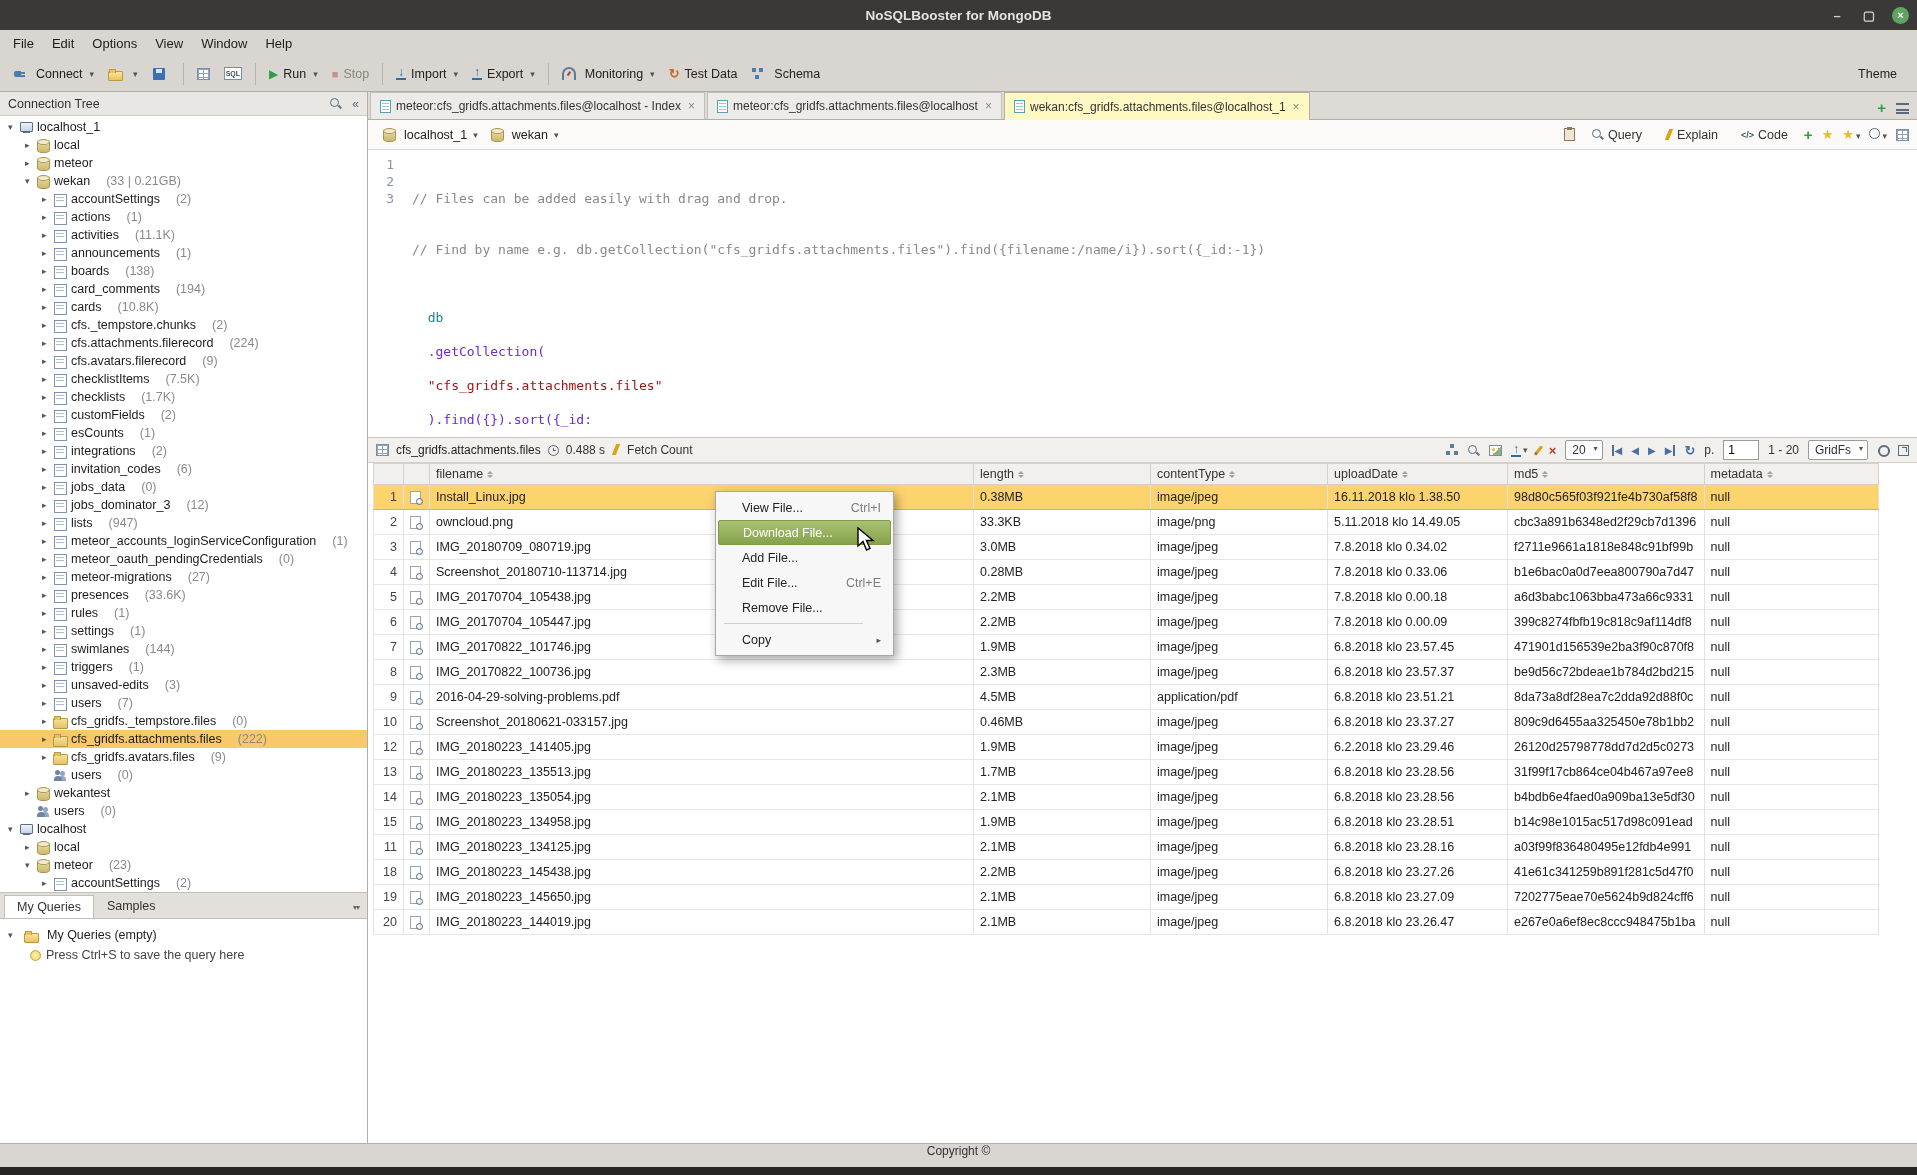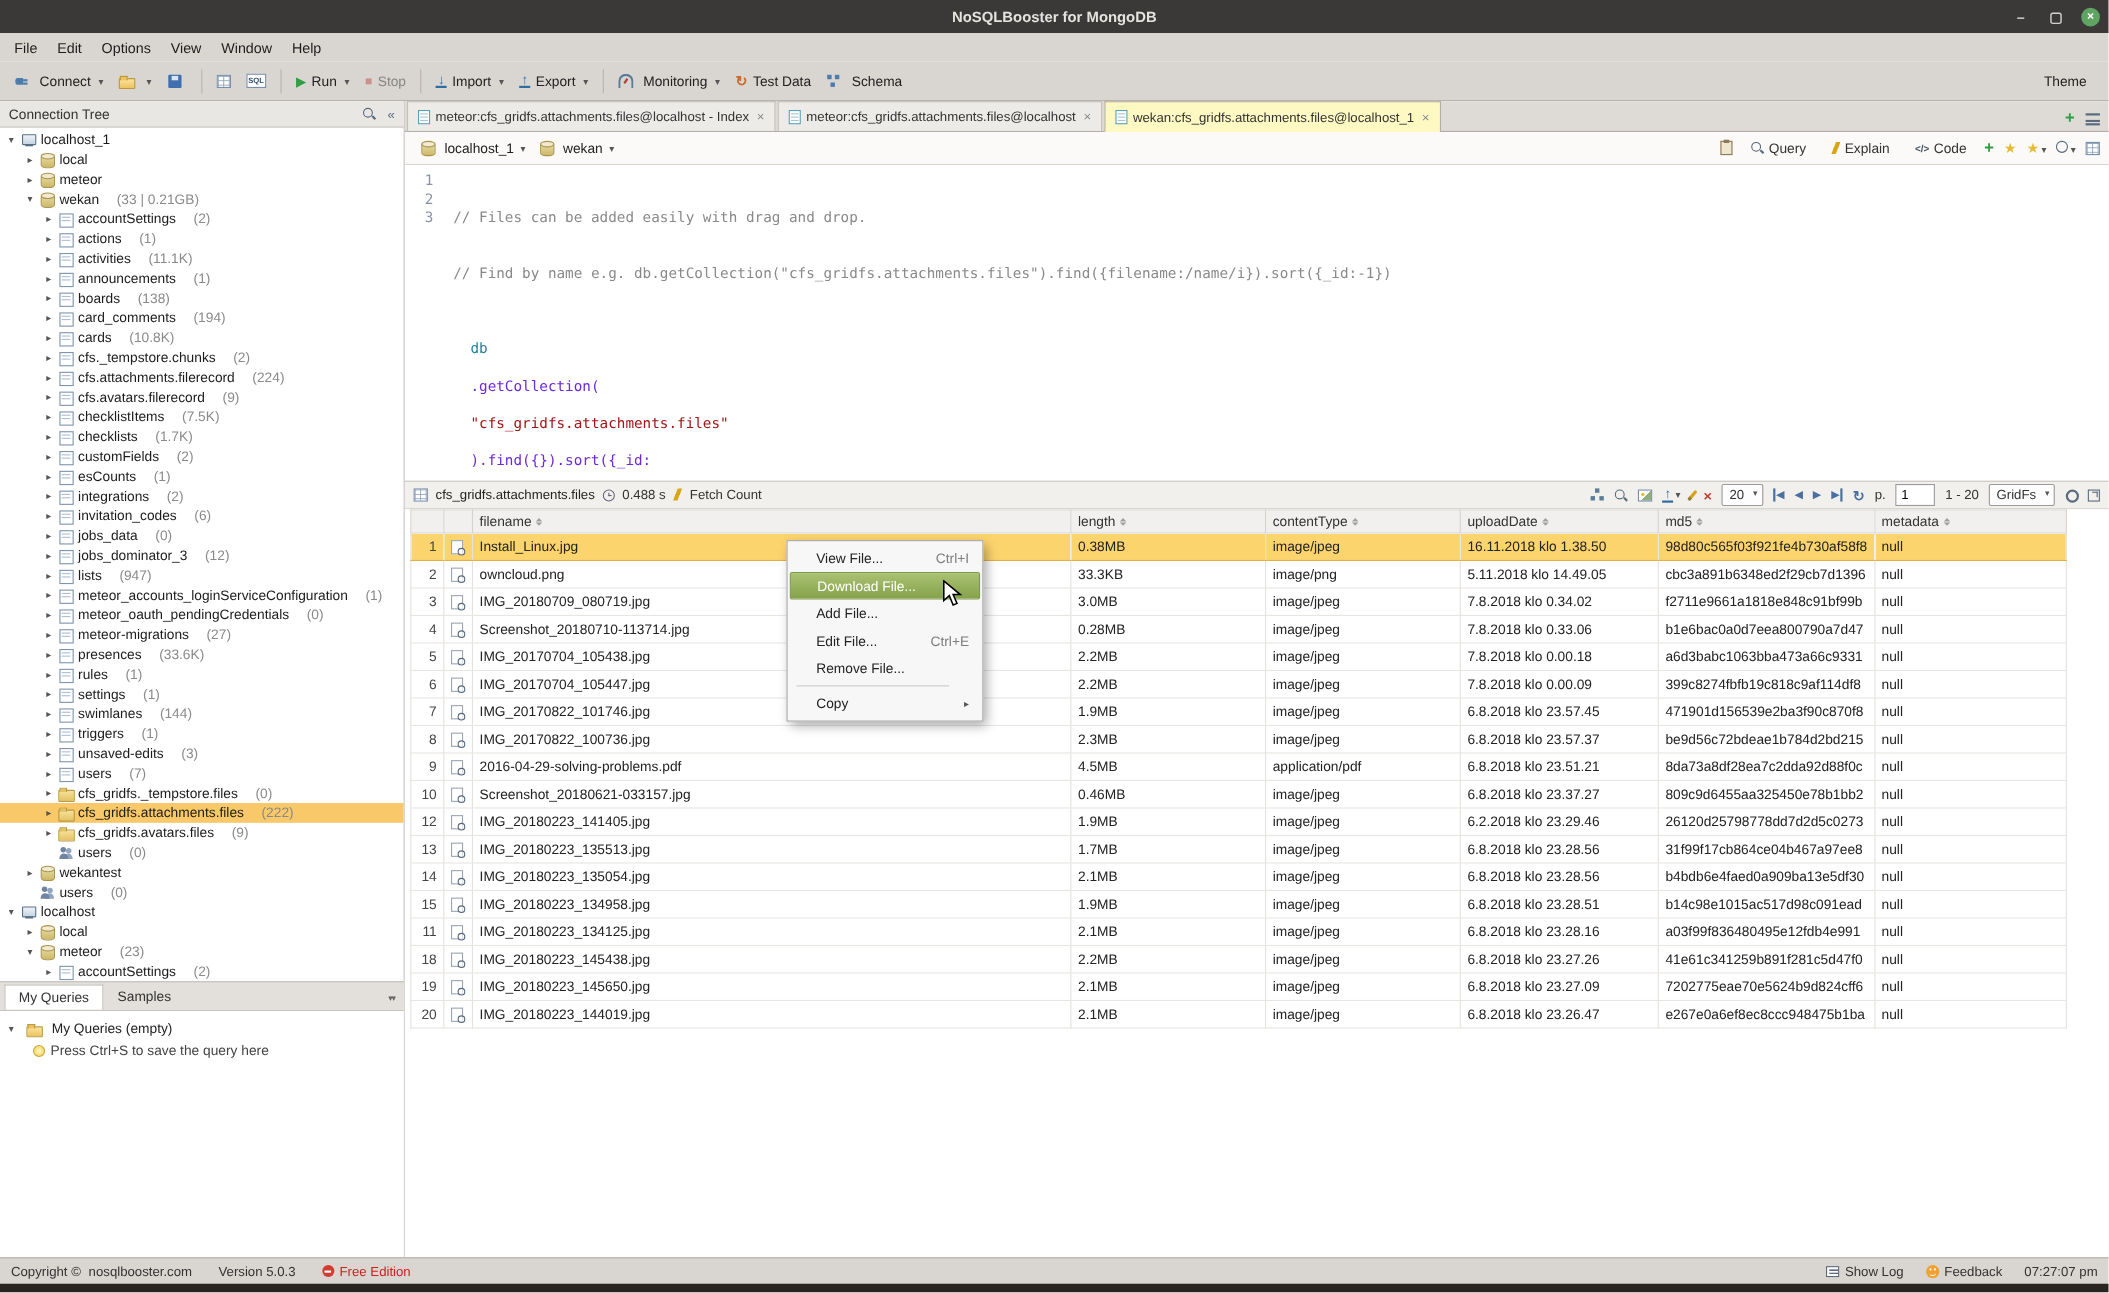--- a/index.html
+++ b/index.html
@@ -156,21 +156,21 @@
 
   
   .context-menu { position:absolute; left:715px; top:491px; width:179px; background:#f7f7f7; border:1px solid #a8a8a8; box-shadow:3px 4px 10px rgba(0,0,0,.35); padding:3px 2px; z-index:50; font-size:12.5px; }
   .menu-item { height:25px; display:flex; align-items:center; padding:0 10px 0 24px; color:#222; border-radius:2px; }
   .menu-item.highlighted { background:linear-gradient(#a9c273,#86a24b); color:#fff; border:1px solid #7d9a47; }
   .menu-item.separator { height:1px; padding:0; margin:3px 28px 3px 6px; background:#cfcfcf; border:none; }
   .mi-shortcut { margin-left:auto; color:#7d7d7d; }
   .mi-sub { margin-left:auto; color:#555; font-size:9px; } .mi-sub::before { content:"▸"; }
 
   
-  .statusbar { position:absolute; left:0; bottom:8px; width:100%; height:24px; background:#d9d5d0; border-top:1px solid #b3afa8; display:flex; align-items:center; padding:0 10px; gap:7px; font-size:12px; color:#333; }
+  .statusbar { position:absolute; left:0; bottom:8px; width:100%; height:24px; background:#d9d5d0; border-top:1px solid #b3afa8; display:flex; align-items:center; padding:0 10px; gap:7px; font-size:12px; color:#333;flex-direction:column; }
   .sb-gap { width:10px; }
   .sb-edition { color:#cc2222; display:flex; align-items:center; gap:5px; }
   .i-edition { width:11px; height:11px; border-radius:50%; background:#d23b2f; position:relative; display:inline-block; }
   .i-edition::after { content:""; position:absolute; left:2.5px; top:4.5px; width:6px; height:2px; background:#fff; }
   .sb-right { margin-left:auto; display:flex; align-items:center; gap:20px; }
   .sb-item { display:flex; align-items:center; gap:5px; }
   .i-log { width:12px; height:10px; border:1px solid #5a6b7d; background:linear-gradient(#5a6b7d 1px, transparent 1px) 2px 2px/8px 3px no-repeat, linear-gradient(#5a6b7d 1px, transparent 1px) 2px 5px/8px 3px no-repeat, #fff; }
   .i-smile { width:12px; height:12px; border-radius:50%; background:#f0a030; position:relative; display:inline-block; }
   .i-smile::before { content:""; position:absolute; left:3px; top:3px; width:2px; height:2px; border-radius:50%; background:#fff; box-shadow:4px 0 0 #fff; }
   .i-smile::after { content:""; position:absolute; left:3px; top:6px; width:6px; height:3px; border-bottom:1.5px solid #fff; border-radius:0 0 6px 6px; }

